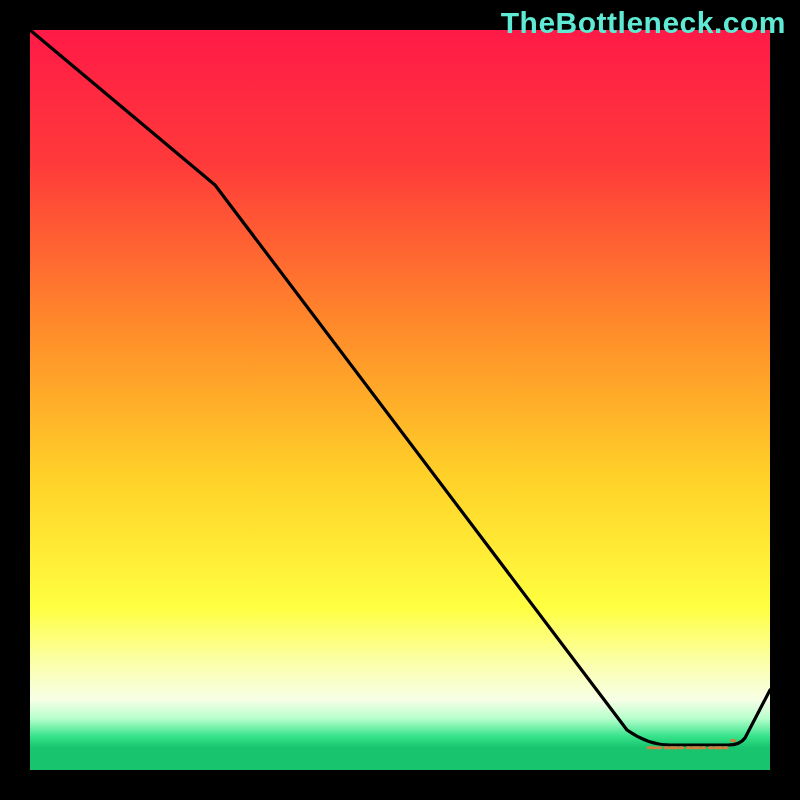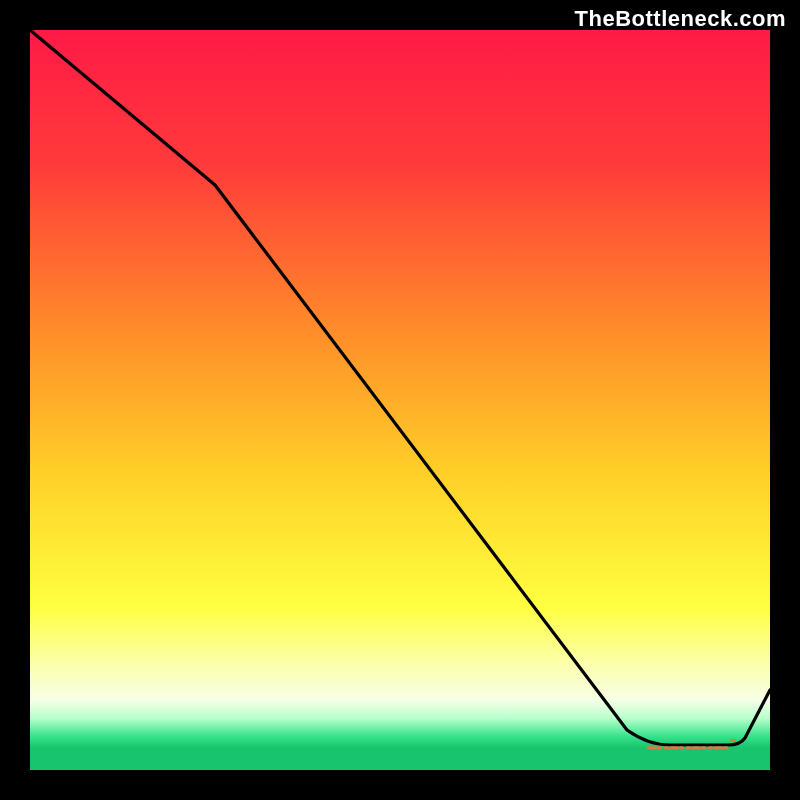--- a/index.html
+++ b/index.html
@@ -14,22 +14,22 @@
   .frame {
     position: relative;
     width: 800px;
     height: 800px;
     background: #000;
   }
   .watermark {
     position: absolute;
     top: 6px;
     right: 14px;
-    color: #ffffff;
-    font-size: 22px;
+    color: #5eead4;
+    font-size: 30px;
     font-weight: bold;
     letter-spacing: 0.5px;
     z-index: 10;
   }
   svg.plot {
     position: absolute;
     left: 0;
     top: 0;
   }
 </style>

